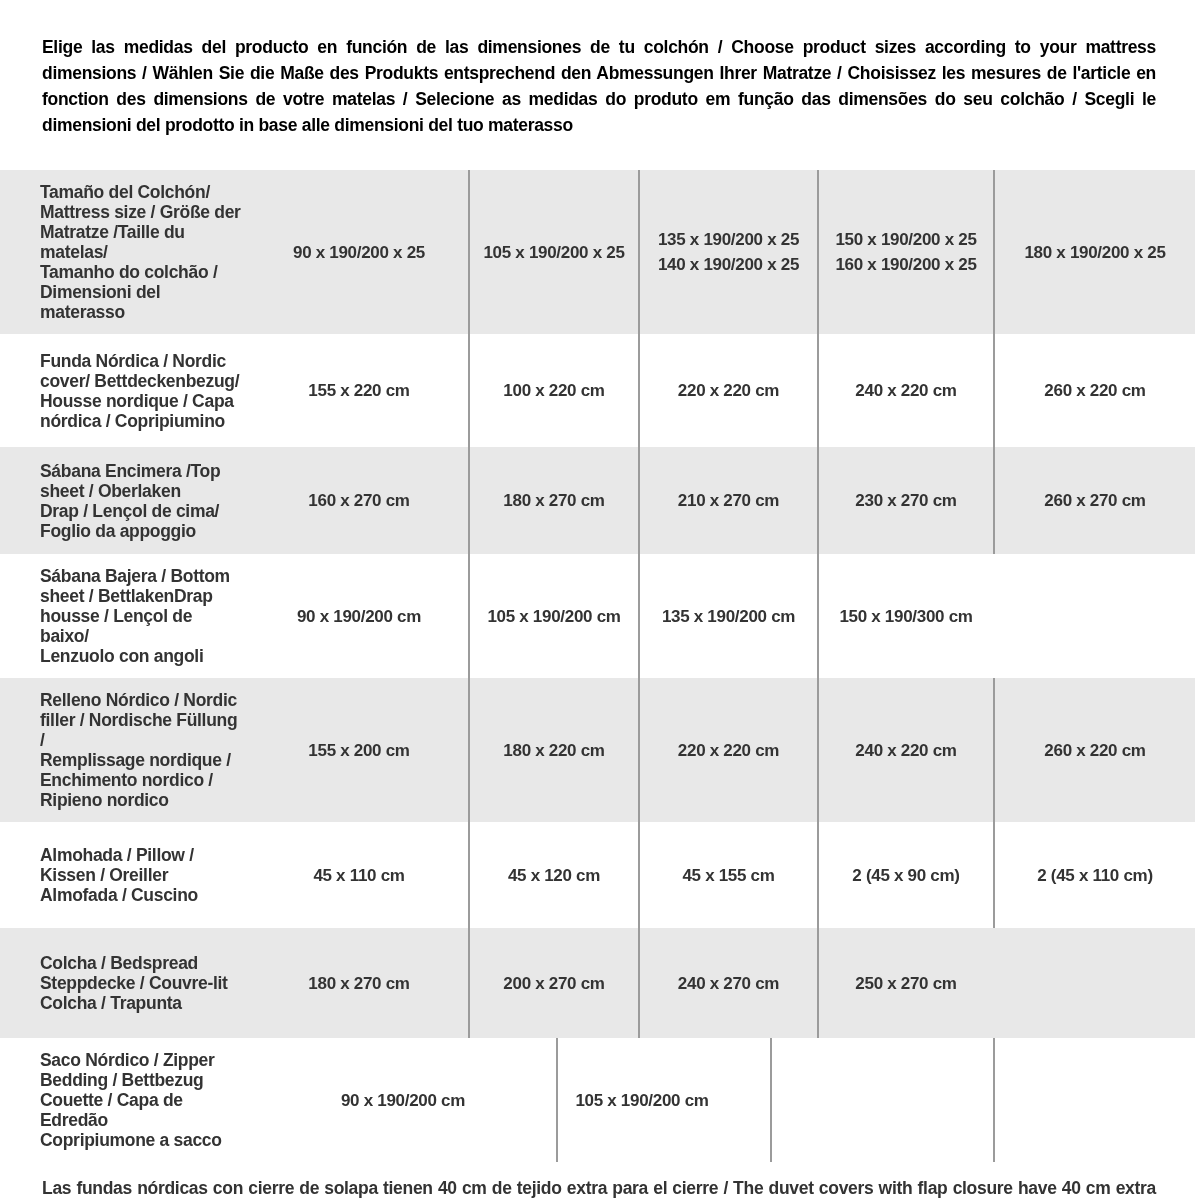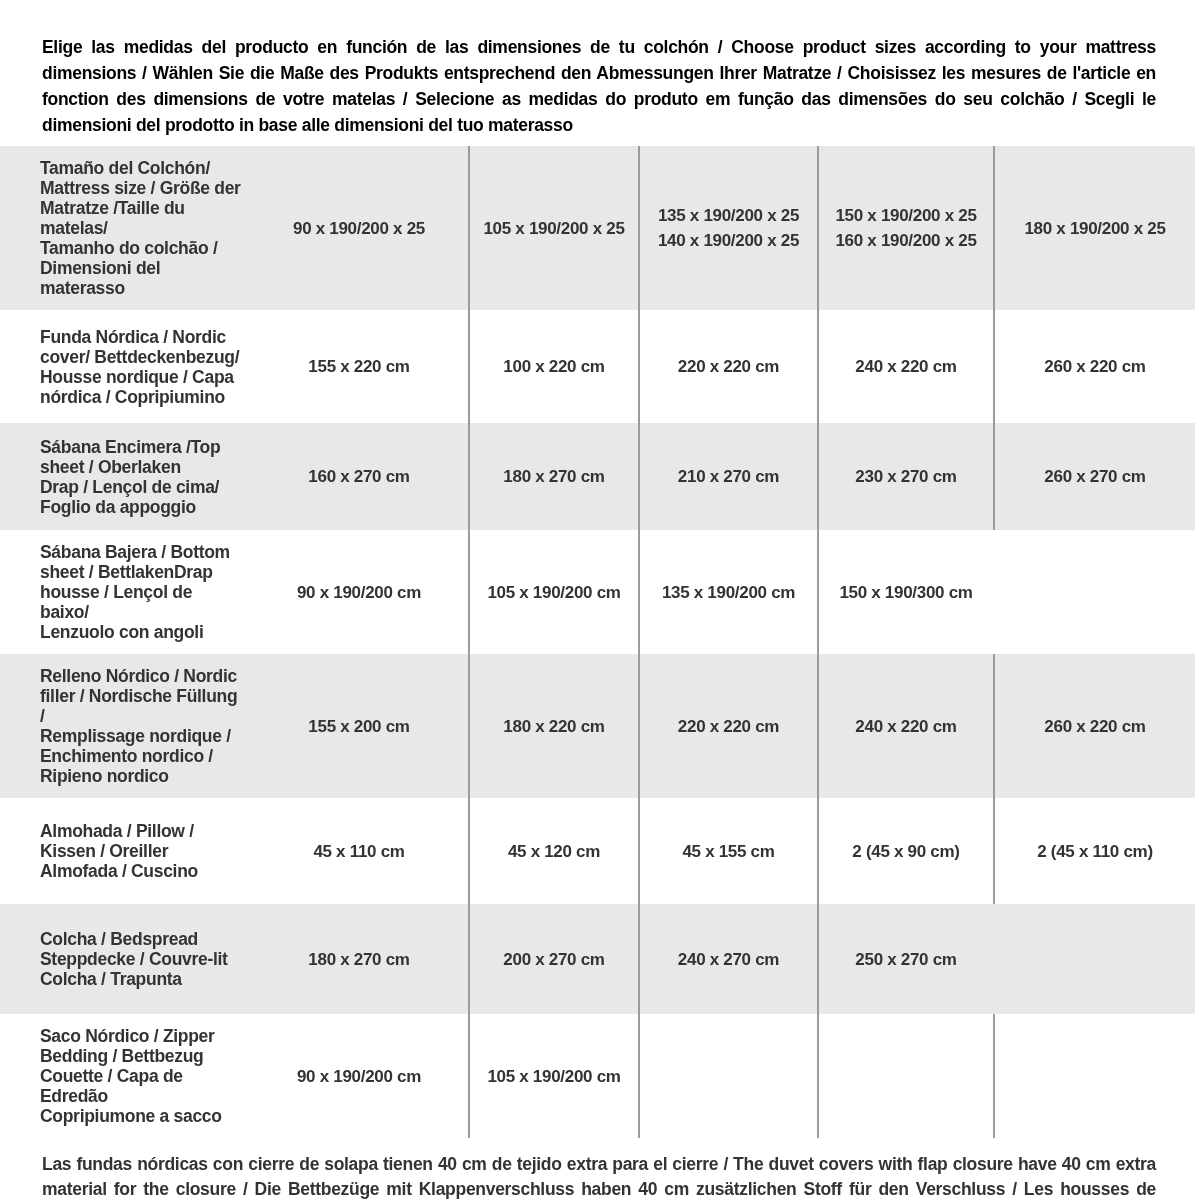--- a/index.html
+++ b/index.html
@@ -18,37 +18,37 @@
     font-size:17.5px;
     font-weight:bold;
     line-height:26px;
     letter-spacing:-0.3px;
     text-align:justify;
     color:#000000;
   }
 
   
   .size-table{
-    margin-top:8px;
+    margin-top:32px;
     width:1195px;
   }
   .trow{
     display:grid;
     grid-template-columns:250px 218px 170px 179px 176px 202px;
   }
   .trow:nth-child(odd){background:#e8e8e8;}
   .trow:nth-child(even){background:#ffffff;}
   .trow:nth-child(1){min-height:117px;}
   .trow:nth-child(2){min-height:113px;}
   .trow:nth-child(3){min-height:107px;}
   .trow:nth-child(4){min-height:115px;}
   .trow:nth-child(5){min-height:123px;}
   .trow:nth-child(6){min-height:106px;}
   .trow:nth-child(7){min-height:110px;}
-  .trow:nth-child(8){min-height:112px;}
+  .trow:nth-child(8){min-height:112px;gap:44px;}
 
   .cell{
     display:flex;
     align-items:center;
     font-weight:bold;
     font-size:17px;
     letter-spacing:-0.3px;
     white-space:pre-line;
     color:#333333;
   }

